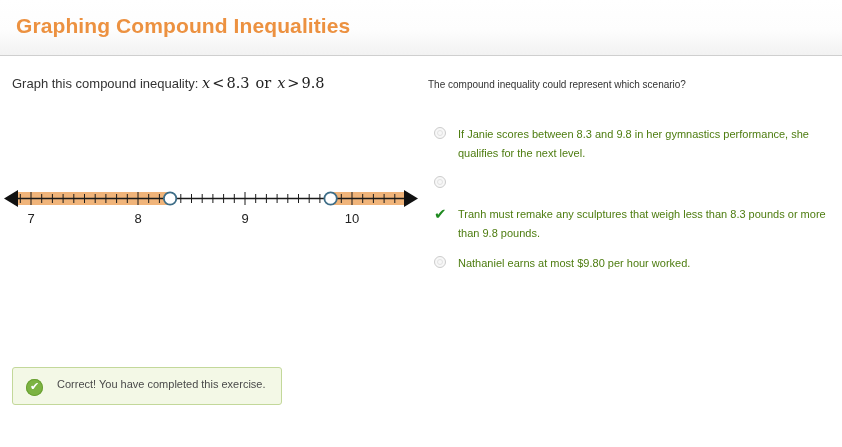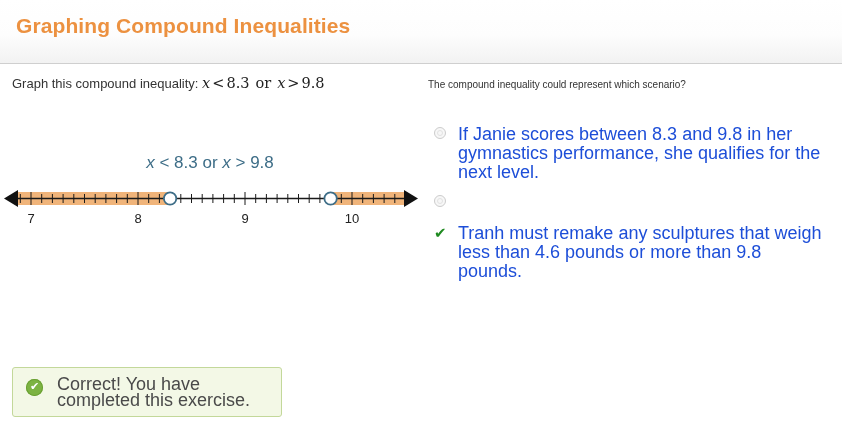--- a/index.html
+++ b/index.html
@@ -14,21 +14,21 @@
     color: #333333;
     overflow: hidden;
     position: relative;
   }
 
   
   .app-header {
     position: absolute;
     left: 0; top: 0;
     width: 842px;
-    height: 64px;
+    height: 56px;
     background: linear-gradient(to bottom, #ffffff 0%, #fdfdfd 55%, #f2f2f2 100%);
     border-bottom: 1px solid #cfcfcf;
     box-sizing: border-box;
   }
   .app-title {
     position: absolute;
     left: 16px;
     top: 14px;
     font-size: 21px;
     font-weight: bold;
@@ -154,23 +154,23 @@
   .check-mark {
     display: block;
     font-size: 15px;
     line-height: 14px;
     color: #1f8a20;
     font-family: "DejaVu Sans", sans-serif;
     font-weight: bold;
   }
   .opt-text {
     display: block;
-    font-size: 18px;
+    font-size: 11px;
     line-height: 19px;
-    color: #1d4ed8;
+    color: #4d7c0f;
     width: 368px;
   }
 
   
   .feedback {
     position: absolute;
     left: 12px;
     top: 310px;
     width: 270px;
     min-height: 38px;
@@ -196,21 +196,21 @@
     width: 17px;
     text-align: center;
     font-size: 11px;
     line-height: 18px;
     color: #ffffff;
     font-family: "DejaVu Sans", sans-serif;
     font-weight: bold;
   }
   .feedback-text {
     display: block;
-    font-size: 18px;
+    font-size: 11px;
     line-height: 16px;
     color: #4a4a4a;
   }
 </style>
 </head>
 <body>
 
 <div class="app-header">
   <div class="app-title">Graphing Compound Inequalities</div>
 </div>
@@ -221,26 +221,20 @@
 
     <div class="prompt-line">
       <span>Graph this compound inequality:</span>
       <span class="mathtex">
         <span class="v">x</span><span class="op">&lt;</span><span class="rm">8.3</span><span class="rm" style="padding:0 6px">or</span><span class="v">x</span><span class="op">&gt;</span><span class="rm">9.8</span>
       </span>
     </div>
 
     <div class="graph-wrap">
 
-      <div class="graph-label">
-        <span class="gv">x</span>
-        <span>&lt; 8.3 or</span>
-        <span class="gv">x</span>
-        <span>&gt; 9.8</span>
-      </div>
 
       <div class="numberline">
         <svg class="nl-svg" width="420" height="60" viewBox="0 0 420 60">
 
           <rect x="18" y="200" width="0" height="0" fill="none"></rect>
           <rect x="17" y="5" width="154" height="13" fill="#f0b47a"></rect>
 
           <rect x="331" y="5" width="75" height="13" fill="#f0b47a"></rect>
 
           <line x1="16" y1="11.5" x2="406" y2="11.5" stroke="#1a1a1a" stroke-width="1.6"></line>
@@ -322,19 +316,25 @@
       <div class="option-row">
         <span class="opt-marker">
           <span class="radio-circle"></span>
         </span>
       </div>
 
       <div class="option-row">
         <span class="opt-marker">
           <span class="check-mark">✔</span>
         </span>
-        <span class="opt-text">Tranh must remake any sculptures that weigh less than 4.6 pounds or more than 9.8 pounds.</span>
-      </div>
-
+        <span class="opt-text">Tranh must remake any sculptures that weigh less than 8.3 pounds or more than 9.8 pounds.</span>
+      </div>
+
+      <div class="option-row">
+        <span class="opt-marker">
+          <span class="radio-circle"></span>
+        </span>
+        <span class="opt-text">Nathaniel earns at most $9.80 per hour worked.</span>
+      </div>
 
     </div>
   </div>
 </div>
 
 </body></html>

